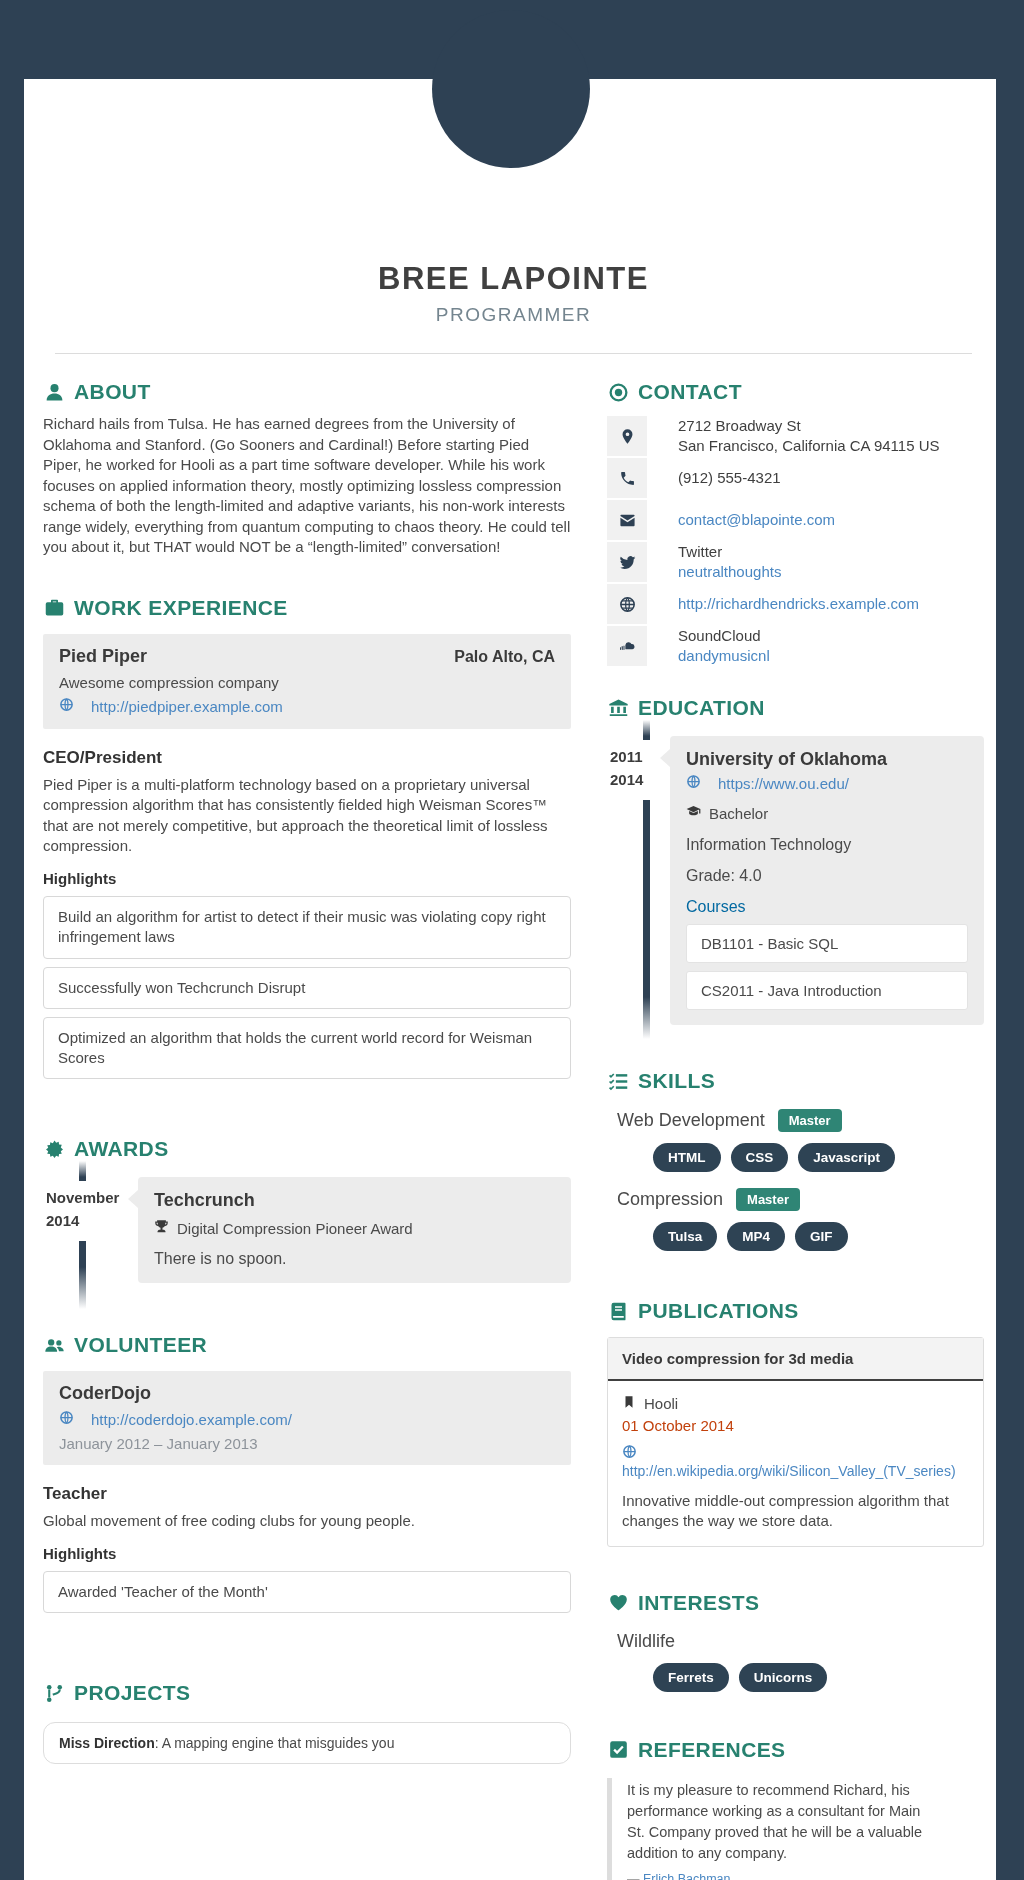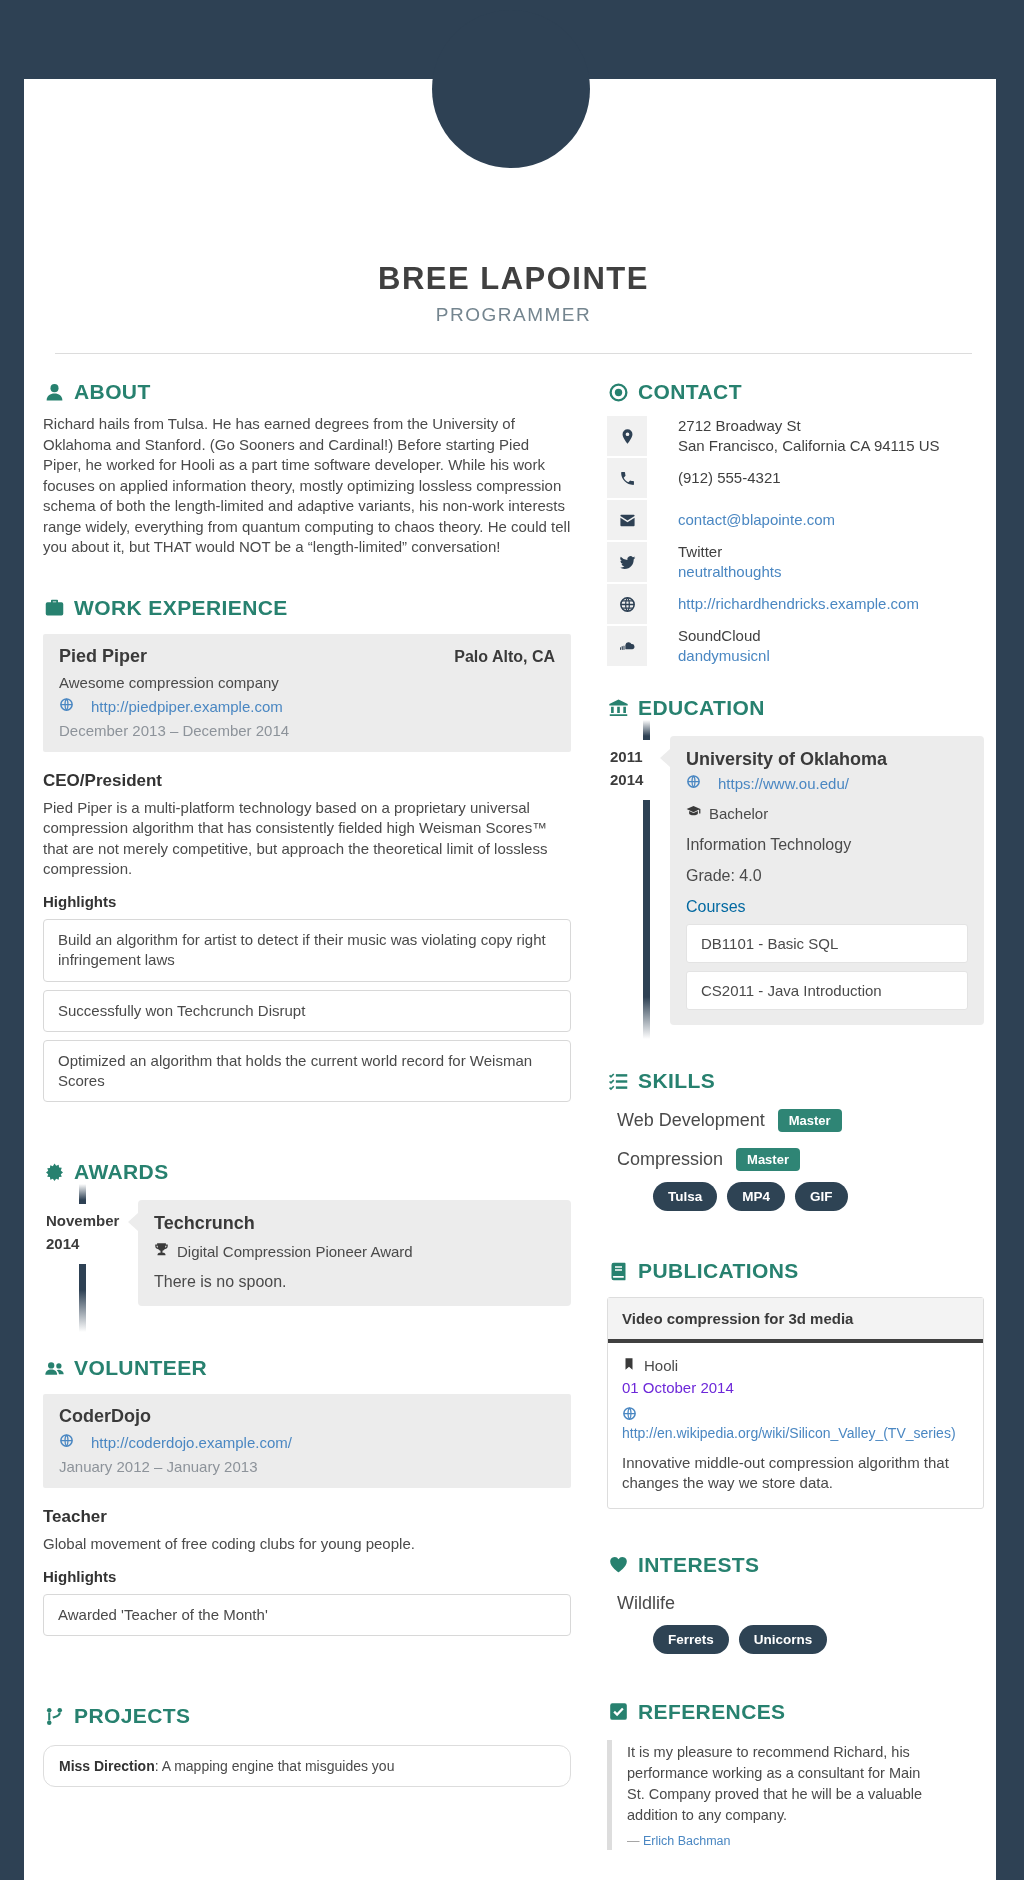--- a/index.html
+++ b/index.html
@@ -67,34 +67,34 @@
   .tl-bar.aw { bottom:-26px; } .tl-bar.edu { bottom:-14px; }
   .tl-years { position:relative; z-index:1; background:#fff; margin-top:4px;
               padding:6px 0 9px 3px; font-size:15px; font-weight:600; color:#3c3c3c;
               line-height:1.5; width:84px; }
   .tl-card { background:#ececec; flex:1; position:relative; padding:13px 16px 15px; border-radius:4px; }
   .tl-arrow { position:absolute; left:-10px; top:13px; width:0; height:0;
               border-top:9px solid transparent; border-bottom:9px solid transparent;
               border-right:10px solid #ececec; }
   .iconline { display:flex; align-items:center; gap:8px; font-size:15px; color:#4a4a4a; }
   .iconline svg { width:15px; height:15px; fill:#3a3a3a; flex-shrink:0; }
-  .muted { color:#6d28d9; }
+  .muted { color:#c2410c; }
   .course-box { background:#fff; border:1px solid #e3e3e3; border-radius:3px;
                 padding:10px 14px; font-size:15px; color:#4a4a4a; margin-top:8px; }
   
   .skill-name { display:flex; align-items:center; gap:13px; font-size:18px;
                 color:#4a4a4a; margin:16px 0 11px 10px; }
   .badge { background:#2f8575; color:#fff; font-size:13px; font-weight:700;
            padding:4px 11px; border-radius:4px; }
   .pills { display:flex; flex-wrap:wrap; gap:10px; margin-left:46px; }
   .pill { background:#2e4354; color:#fff; font-size:13.5px; font-weight:700;
           padding:7px 15px; border-radius:17px; }
   
   .pub-card { border:1px solid #ddd; border-radius:3px; margin-top:14px; }
-  .pub-head { background:#f3f3f3; border-bottom:4px solid #404040; padding:12px 14px;
+  .pub-head { background:#f3f3f3; border-bottom:2px solid #404040; padding:12px 14px;
               font-size:15px; font-weight:700; color:#3a3a3a; }
   .pub-body { padding:14px; font-size:15px; }
   .pub-body .iconline svg { width:14px; height:14px; }
   .globe-solo { margin-top:10px; } .globe-solo svg { width:15px; height:15px; fill:#4a87c2; }
   .pub-sum { margin-top:12px; line-height:1.35; }
   
   .quote { border-left:5px solid #ddd; padding:2px 55px 0 15px; margin-top:16px;
            font-size:14.5px; line-height:1.47; color:#4a4a4a; }
   .attrib { font-size:12.5px; margin-top:5px; }
   .attrib .dash { color:#999; }
@@ -151,21 +151,20 @@
             <span class="g-loc">Palo Alto, CA</span>
           </div>
           <div class="g-tag">Awesome compression company</div>
           <div class="linkrow">
             <span><svg viewBox="0 0 24 24">
                   <circle cx="12" cy="12" r="9" fill="none" stroke="#4a87c2" stroke-width="2.4"></circle>
                   <path d="M3 12h18M12 3c3.2 3 3.2 15 0 18M12 3c-3.2 3-3.2 15 0 18" fill="none" stroke="#4a87c2" stroke-width="2"></path>
                 </svg></span>
             <a class="lnk" href="#">http://piedpiper.example.com</a>
           </div>
-          <div class="g-dates">December 2013 – December 2014</div>
         </div>
         <div class="pos-title">CEO/President</div>
         <p class="body-text" style="margin-top:7px">Pied Piper is a multi-platform technology based on a proprietary universal compression algorithm that has consistently fielded high Weisman Scores™ that are not merely competitive, but approach the theoretical limit of lossless compression.</p>
         <div class="hl-label">Highlights</div>
         <div class="hl-box">Build an algorithm for artist to detect if their music was violating copy right infringement laws</div>
         <div class="hl-box">Successfully won Techcrunch Disrupt</div>
         <div class="hl-box">Optimized an algorithm that holds the current world record for Weisman Scores</div>
       </section>
 
       <section class="mt-awards">
@@ -381,20 +380,25 @@
                 <rect x="9" y="17.6" width="13" height="2.8"></rect>
                 <path d="M1.8 5l1.6 1.6L6.6 3.4M1.8 12l1.6 1.6 3.2-3.2M1.8 19l1.6 1.6 3.2-3.2" fill="none" stroke="#27816f" stroke-width="1.9"></path>
               </svg>
             </span>
           <span>SKILLS</span>
         </h2>
         <div class="skill-name">
           <span>Web Development</span>
           <span class="badge">Master</span>
         </div>
+        <div class="pills">
+          <span class="pill">HTML</span>
+          <span class="pill">CSS</span>
+          <span class="pill">Javascript</span>
+        </div>
         <div class="skill-name">
           <span>Compression</span>
           <span class="badge">Master</span>
         </div>
         <div class="pills">
           <span class="pill">Tulsa</span>
           <span class="pill">MP4</span>
           <span class="pill">GIF</span>
         </div>
       </section>

